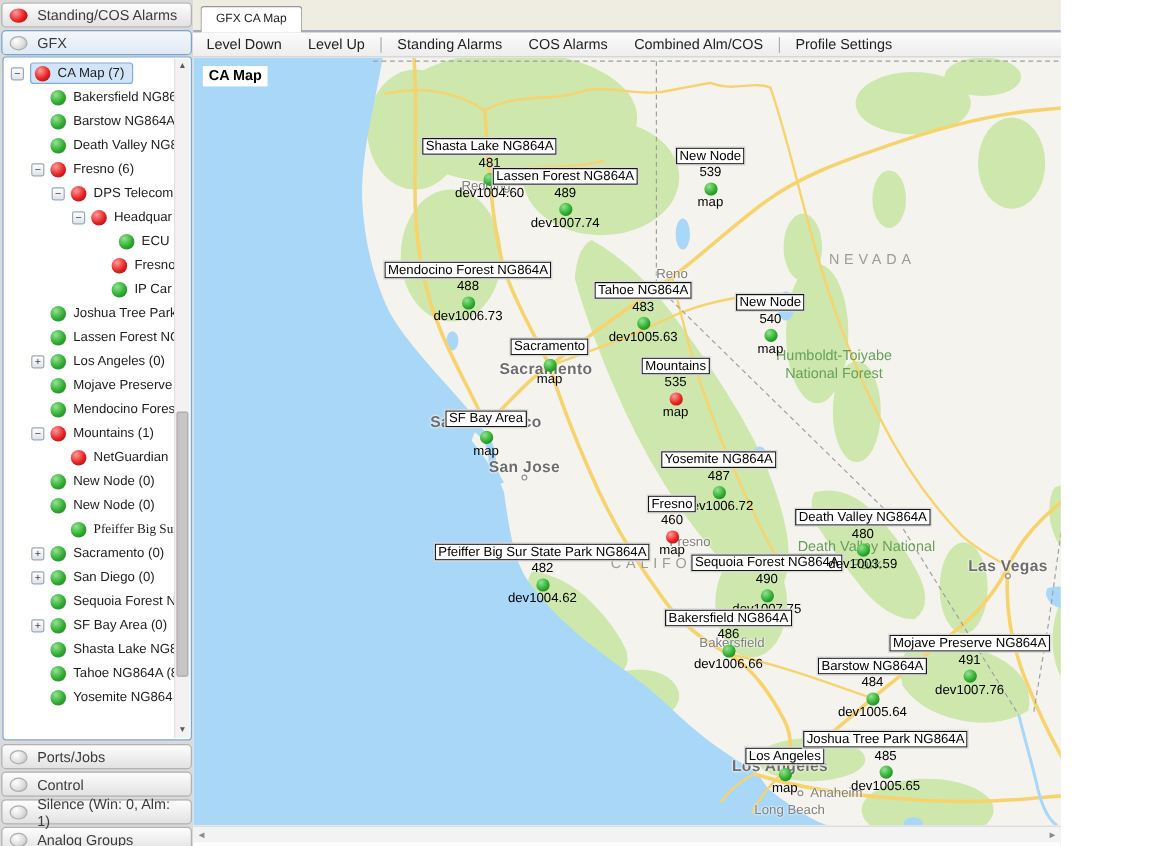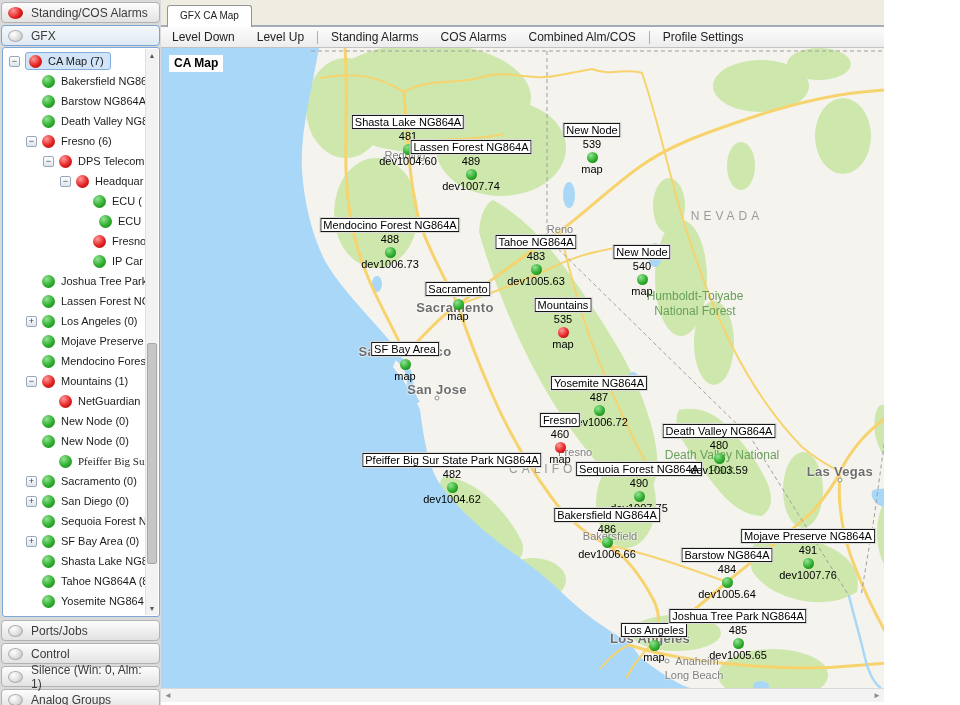--- a/index.html
+++ b/index.html
@@ -129,25 +129,20 @@
           </div>
           <div class="trow" style="padding-left: 40px;">
             <span class="toggle">−</span>
             <span class="tdot red"></span>
             <span>DPS Telecom</span>
           </div>
           <div class="trow" style="padding-left: 57px;">
             <span class="toggle">−</span>
             <span class="tdot red"></span>
             <span>Headquar</span>
-          </div>
-          <div class="trow" style="padding-left: 74px;">
-            <span class="tspacer"></span>
-            <span class="tdot green"></span>
-            <span>ECU (</span>
           </div>
           <div class="trow" style="padding-left: 80px;">
             <span class="tspacer"></span>
             <span class="tdot green"></span>
             <span>ECU U</span>
           </div>
           <div class="trow" style="padding-left: 74px;">
             <span class="tspacer"></span>
             <span class="tdot red"></span>
             <span>Fresno</span>
@@ -372,21 +367,21 @@
         <div class="city lg" style="left: 244px; top: 303px;">San Francisco</div>
         <div class="city lg" style="left: 276px; top: 341px;">San Jose</div>
         <span class="city-dot" style="left: 276px; top: 350px;"></span>
         <div class="city sm" style="left: 414px; top: 404px;">Fresno</div>
         <div class="city lg" style="left: 679px; top: 423px;">Las Vegas</div>
         <span class="city-dot" style="left: 679px; top: 432px;"></span>
         <div class="city sm" style="left: 449px; top: 488px;">Bakersfield</div>
         <div class="city lg" style="left: 489px; top: 590px;">Los Angeles</div>
         <div class="city sm" style="left: 536px; top: 613px;">Anaheim</div>
         <span class="city-dot" style="left: 505.6px; top: 613px;"></span>
-        <div class="city sm" style="left: 497px; top: 627px; margin-left: 36px;">Long Beach</div>
+        <div class="city sm" style="left: 497px; top: 627px;">Long Beach</div>
         <div class="city sm" style="left: 764px; top: 351px;">St. George</div>
         <span class="city-dot" style="left: 764px; top: 360px;"></span>
         <div class="marker has-num" style="left: 247px; top: 101px;">
           <div class="m-label">Shasta Lake NG864A</div>
           <div class="m-num">481</div>
           <div class="m-dot green"></div>
           <div class="m-sub">dev1004.60</div>
         </div>
         <div class="marker has-num" style="left: 310px; top: 126px;">
           <div class="m-label">Lassen Forest NG864A</div>

